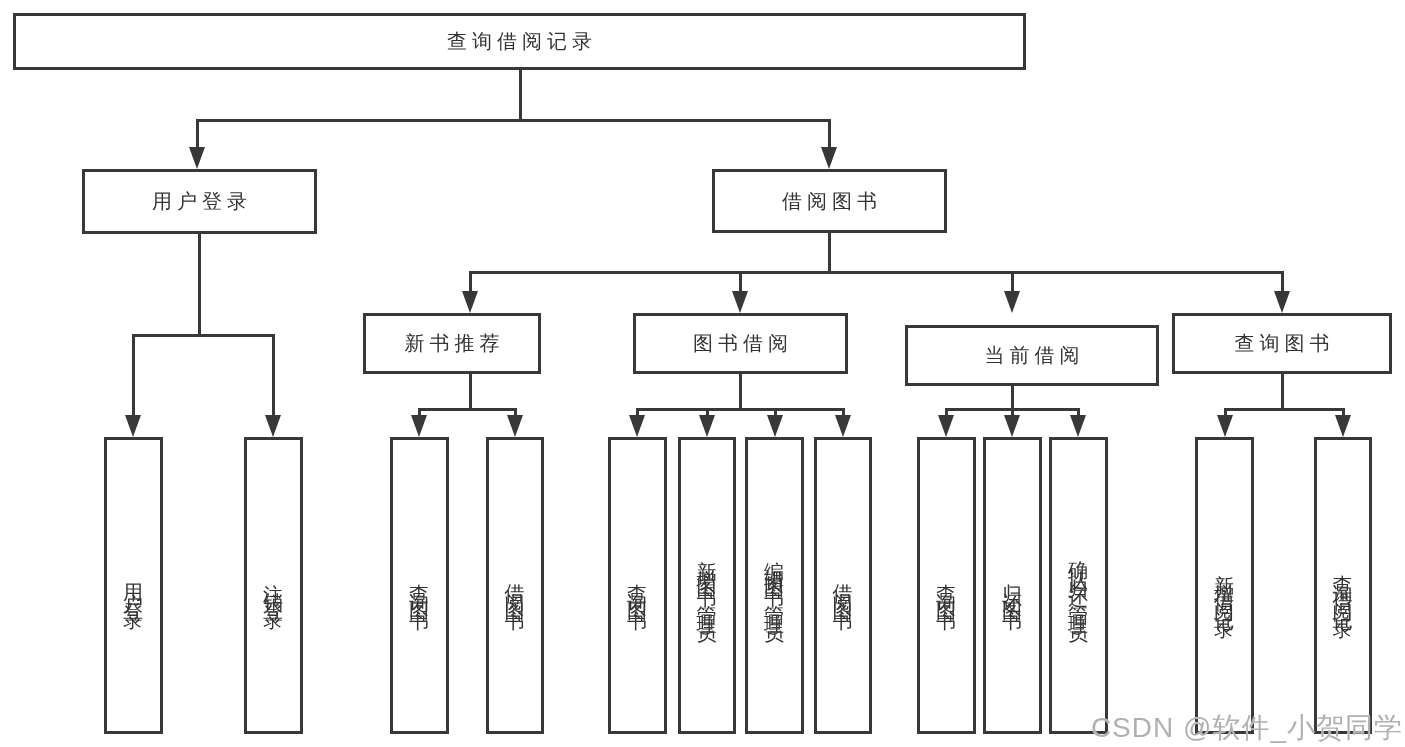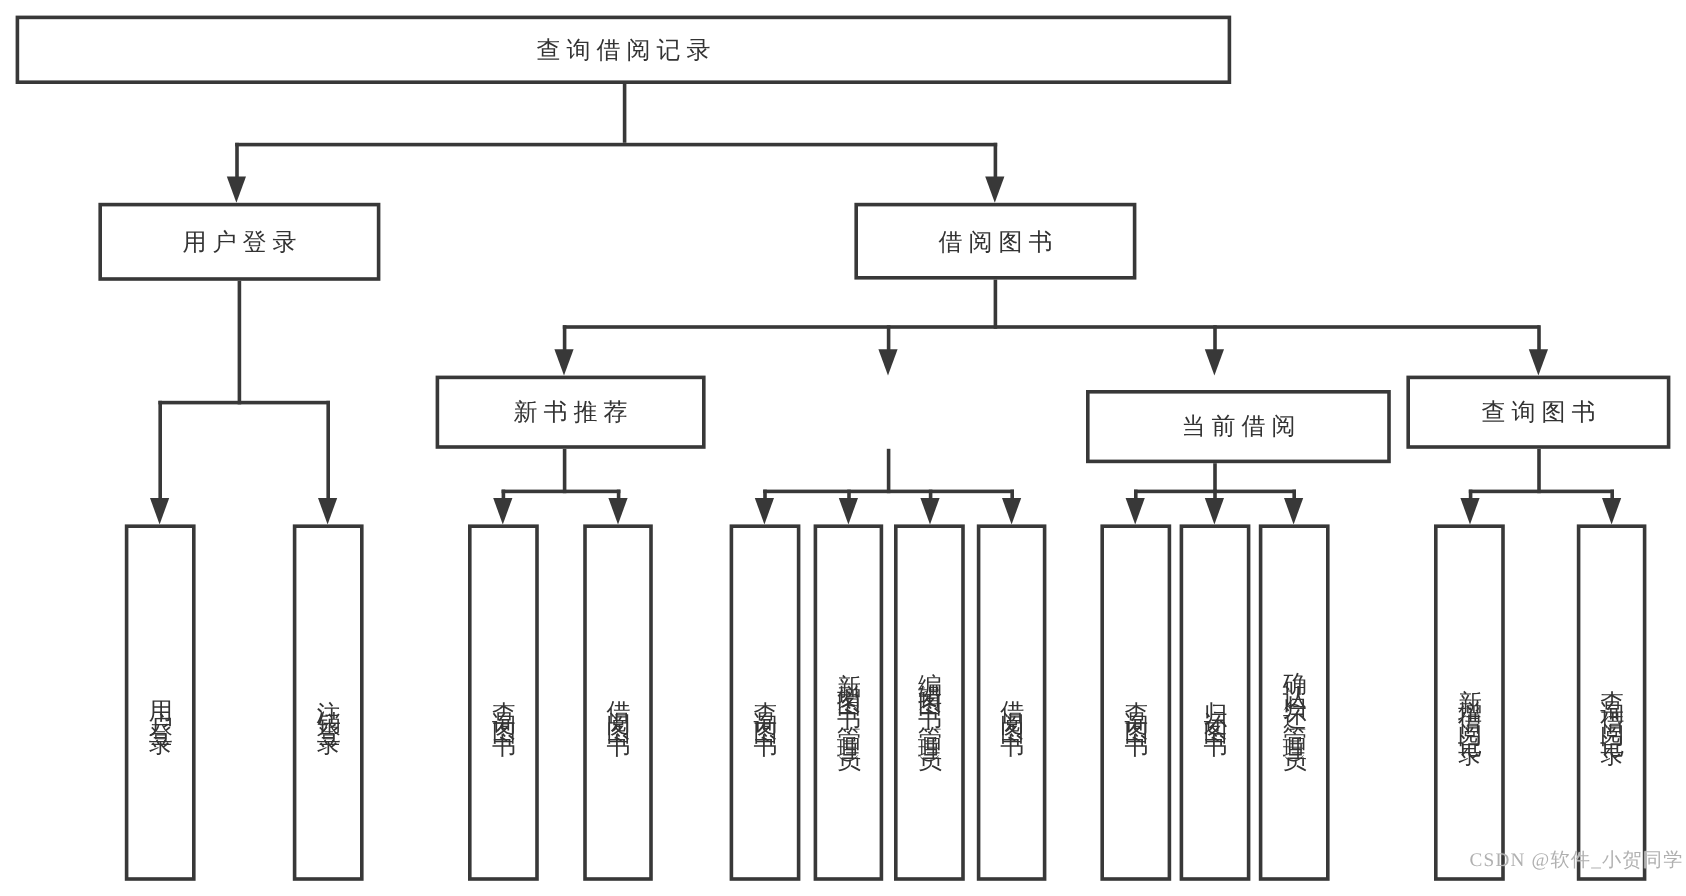--- a/index.html
+++ b/index.html
@@ -29,24 +29,23 @@
     font-size:20px;letter-spacing:9px;line-height:1;
   }
   .v{position:absolute;width:3px;background:var(--line);}
   .h{position:absolute;height:3px;background:var(--line);}
   .arrow{
     position:absolute;width:0;height:0;
     border-left:8px solid transparent;border-right:8px solid transparent;
     border-top:22px solid var(--line);
   }
   .watermark{
-    position:absolute;right:2px;bottom:19px;font-size:16px;color:var(--wm);
+    position:absolute;right:2px;bottom:0;font-size:28px;color:var(--wm);
     letter-spacing:1px;white-space:nowrap;
     text-shadow:0 0 1px #ffffff;
-    font-family:Liberation Serif, serif;
   }
 </style>
 </head>
 <body>
 
 <div class="canvas">
 
   <div class="v" style="left:518.5px;top:70px;height:49px"></div>
   <div class="h" style="left:195.5px;top:119px;width:635px"></div>
   <div class="v" style="left:195.5px;top:119px;height:30px"></div>
@@ -110,22 +109,25 @@
     <span>查询借阅记录</span>
   </div>
 
   <div class="hbox" style="left:82px;top:169px;width:235px;height:65px">
     <span>用户登录</span>
   </div>
   <div class="hbox" style="left:712px;top:169px;width:235px;height:64px">
     <span>借阅图书</span>
   </div>
 
-  <div class="hbox" style="left:363px;top:313px;width:225px;height:61px">
+  <div class="hbox" style="left:363px;top:313px;width:178px;height:61px">
     <span>新书推荐</span>
+  </div>
+  <div class="hbox" style="left:633px;top:313px;width:215px;height:61px">
+    <span>图书借阅</span>
   </div>
   <div class="hbox" style="left:905px;top:325px;width:254px;height:61px">
     <span>当前借阅</span>
   </div>
   <div class="hbox" style="left:1172px;top:313px;width:220px;height:61px">
     <span>查询图书</span>
   </div>
 
   <div class="vbox" style="left:104px;top:437px;width:59px;height:297px">
     <span>用户登录</span>

